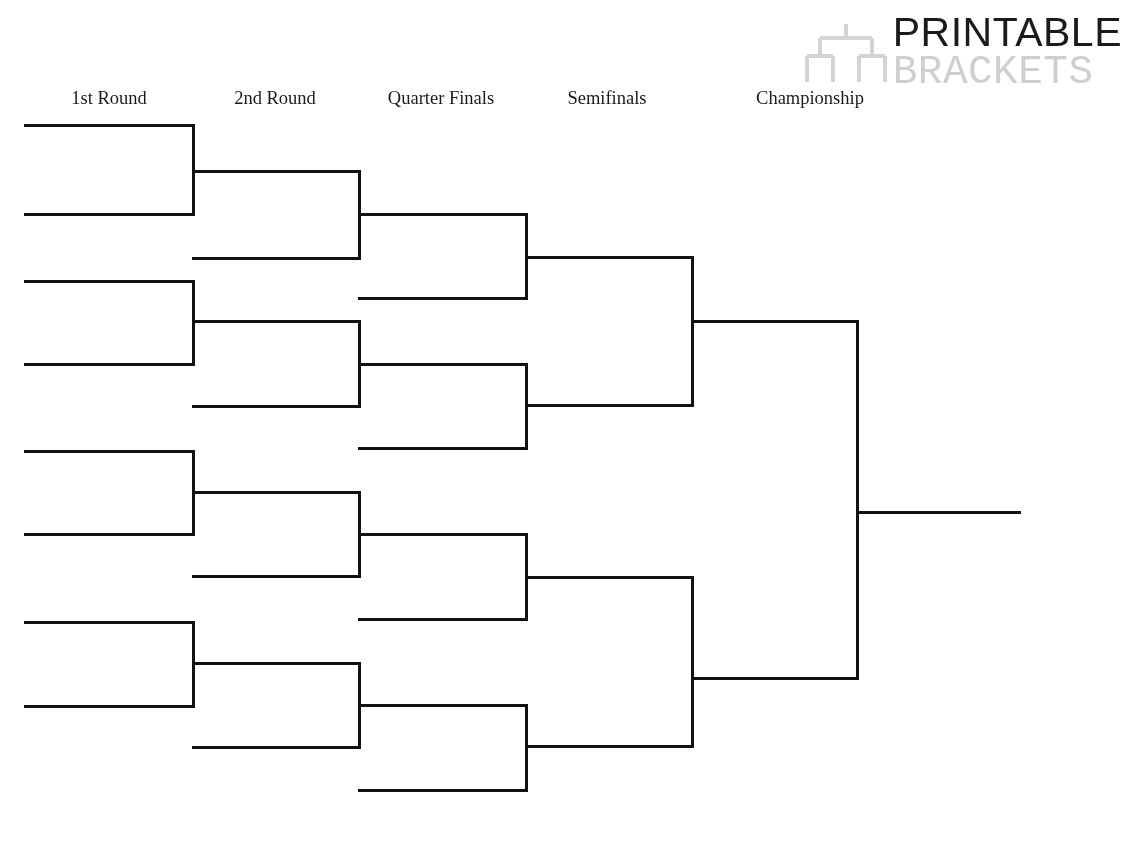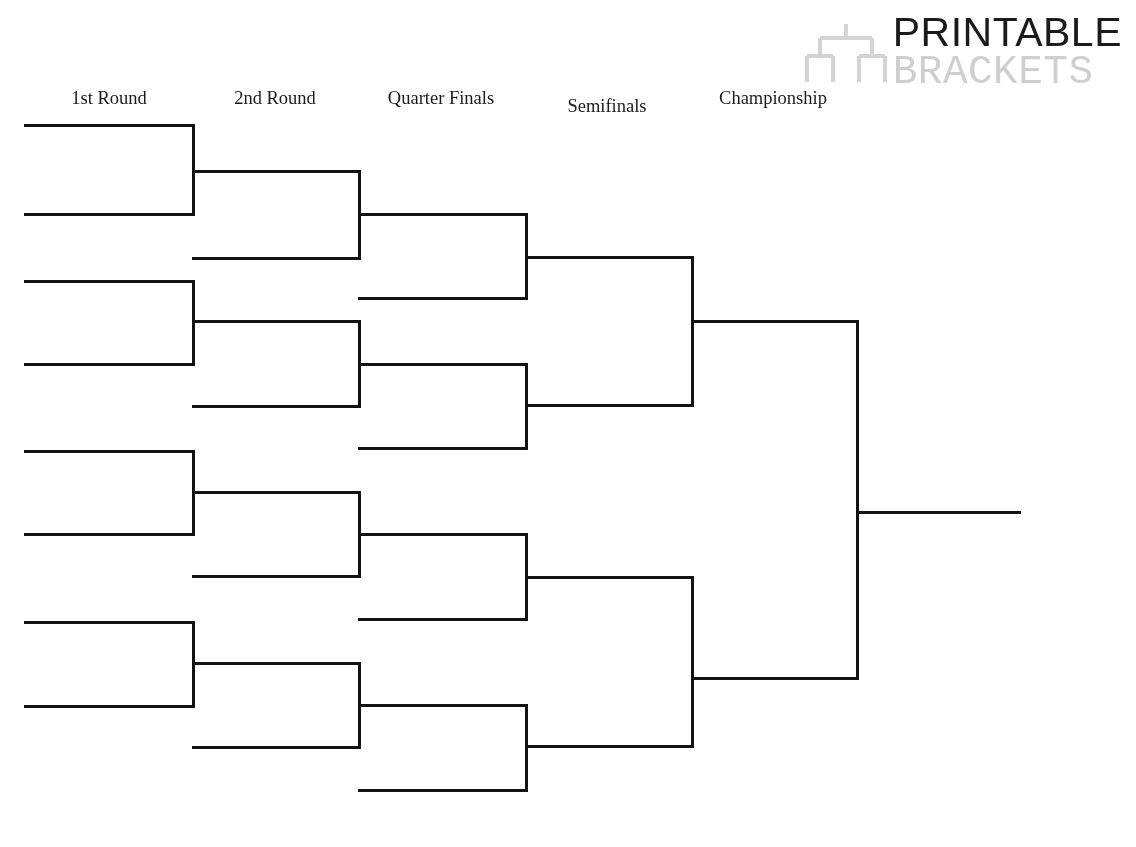--- a/index.html
+++ b/index.html
@@ -107,22 +107,22 @@
     <div class="logo-words">
       <span class="logo-top">PRINTABLE</span>
       <span class="logo-bottom">BRACKETS</span>
     </div>
   </div>
 
   <div id="headers-layer">
       <div class="round-header" style="left: 109px; top: 88px;">1st Round</div>
       <div class="round-header" style="left: 275px; top: 88px;">2nd Round</div>
       <div class="round-header" style="left: 441px; top: 88px;">Quarter Finals</div>
-      <div class="round-header" style="left: 607px; top: 96px;">Semifinals</div>
-      <div class="round-header" style="left: 773px; top: 88px;">Championship</div>
+      <div class="round-header" style="left: 607px; top: 88px;">Semifinals</div>
+      <div class="round-header" style="left: 810px; top: 88px;">Championship</div>
     </div>
 
   <div id="bracket-layer">
       <div class="hline" style="left: 24px; top: 124px; width: 168px; height: 3px; background: rgb(18, 18, 18);"></div>
       <div class="hline" style="left: 24px; top: 213px; width: 168px; height: 3px; background: rgb(18, 18, 18);"></div>
       <div class="hline" style="left: 24px; top: 280px; width: 168px; height: 3px; background: rgb(18, 18, 18);"></div>
       <div class="hline" style="left: 24px; top: 363px; width: 168px; height: 3px; background: rgb(18, 18, 18);"></div>
       <div class="hline" style="left: 24px; top: 450px; width: 168px; height: 3px; background: rgb(18, 18, 18);"></div>
       <div class="hline" style="left: 24px; top: 533px; width: 168px; height: 3px; background: rgb(18, 18, 18);"></div>
       <div class="hline" style="left: 24px; top: 621px; width: 168px; height: 3px; background: rgb(18, 18, 18);"></div>

